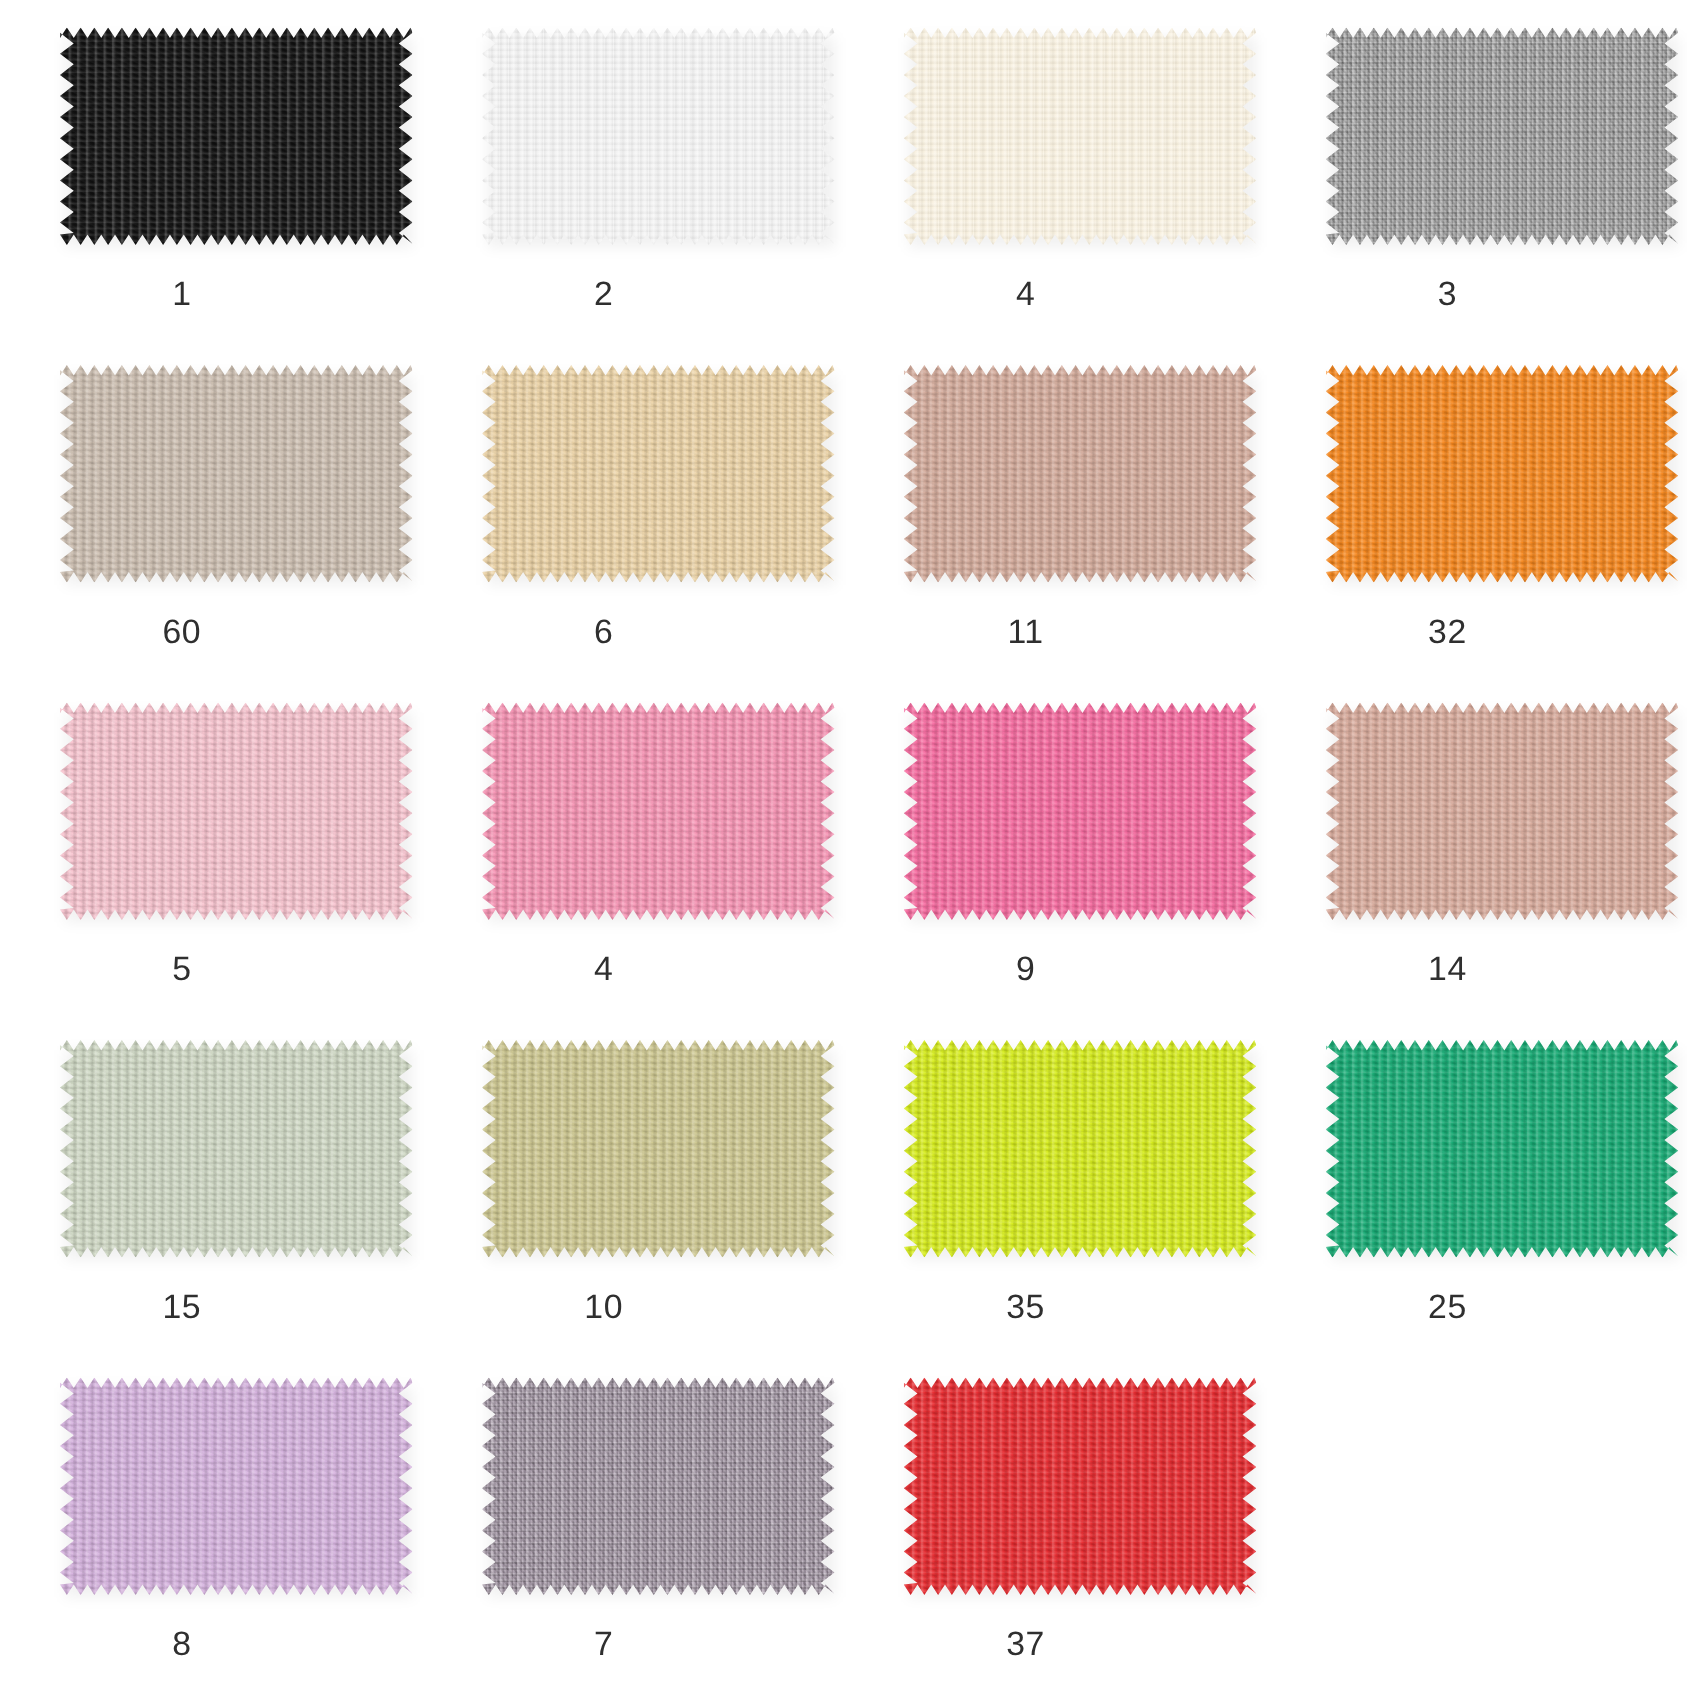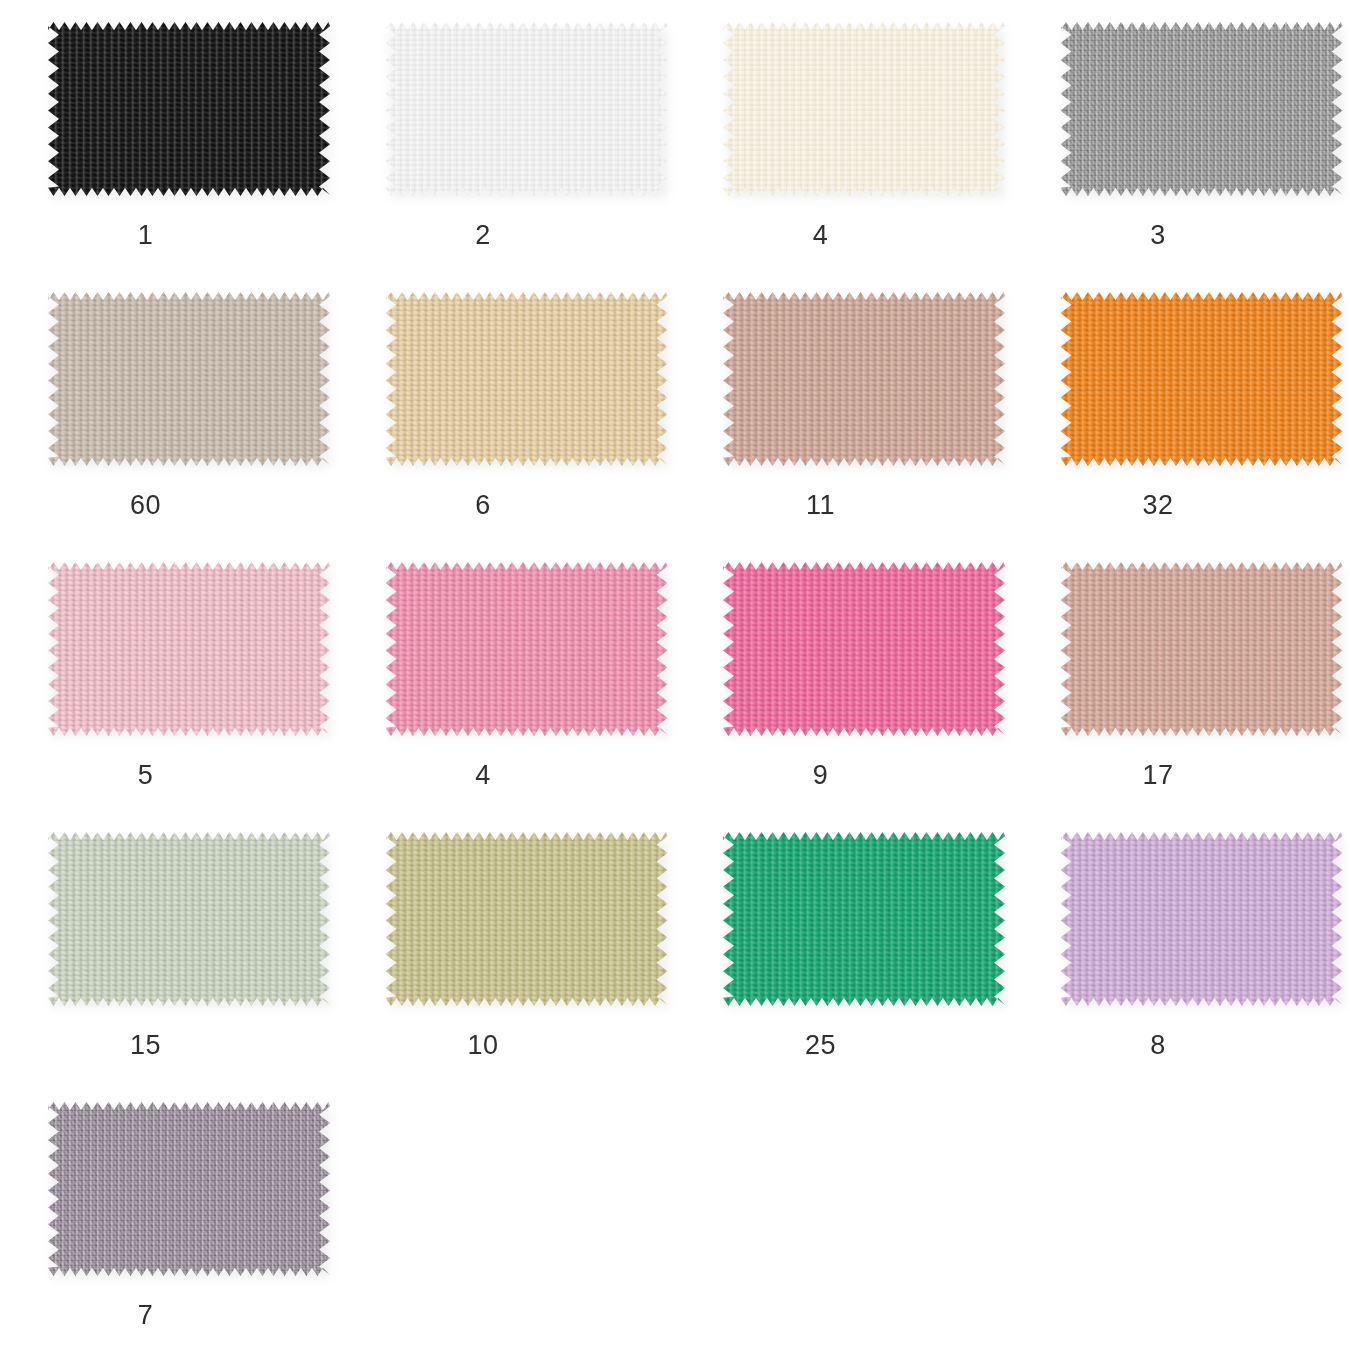--- a/index.html
+++ b/index.html
@@ -278,35 +278,42 @@
       <div class="swatch-chip" style="background: rgb(247, 107, 160);">
         <div class="knit-texture"></div>
       </div>
       <div class="swatch-label">9</div>
     </div>
     <div class="swatch-cell">
       <div class="chip-shadow"></div>
       <div class="swatch-chip" style="background: rgb(217, 171, 156);">
         <div class="knit-texture"></div>
       </div>
-      <div class="swatch-label">17</div>
+      <div class="swatch-label">14</div>
     </div>
     <div class="swatch-cell">
       <div class="chip-shadow"></div>
       <div class="swatch-chip" style="background: rgb(207, 216, 196);">
         <div class="knit-texture"></div>
       </div>
       <div class="swatch-label">15</div>
     </div>
     <div class="swatch-cell">
       <div class="chip-shadow"></div>
       <div class="swatch-chip" style="background: rgb(206, 200, 145);">
         <div class="knit-texture"></div>
       </div>
       <div class="swatch-label">10</div>
+    </div>
+    <div class="swatch-cell">
+      <div class="chip-shadow"></div>
+      <div class="swatch-chip" style="background: rgb(215, 237, 28);">
+        <div class="knit-texture"></div>
+      </div>
+      <div class="swatch-label">35</div>
     </div>
     <div class="swatch-cell">
       <div class="chip-shadow"></div>
       <div class="swatch-chip" style="background: rgb(22, 171, 116);">
         <div class="knit-texture"></div>
       </div>
       <div class="swatch-label">25</div>
     </div>
     <div class="swatch-cell">
       <div class="chip-shadow"></div>
@@ -315,13 +322,20 @@
       </div>
       <div class="swatch-label">8</div>
     </div>
     <div class="swatch-cell">
       <div class="chip-shadow"></div>
       <div class="swatch-chip" style="background: rgb(169, 155, 171);">
         <div class="knit-texture heather"></div>
       </div>
       <div class="swatch-label">7</div>
     </div>
+    <div class="swatch-cell">
+      <div class="chip-shadow"></div>
+      <div class="swatch-chip" style="background: rgb(232, 42, 47);">
+        <div class="knit-texture"></div>
+      </div>
+      <div class="swatch-label">37</div>
+    </div>
   </div>
 
 </body></html>

